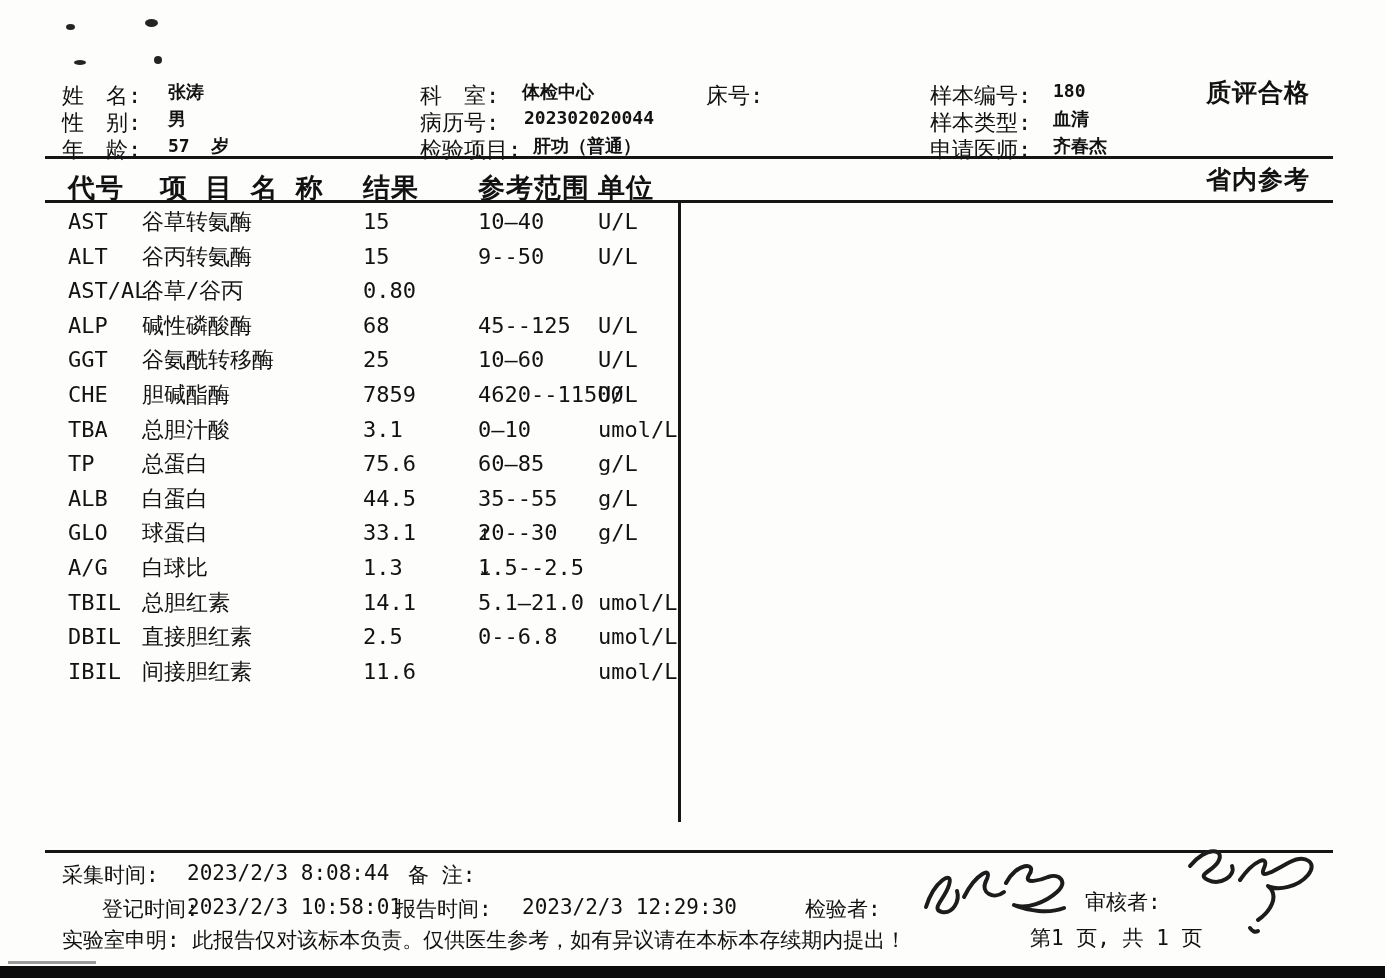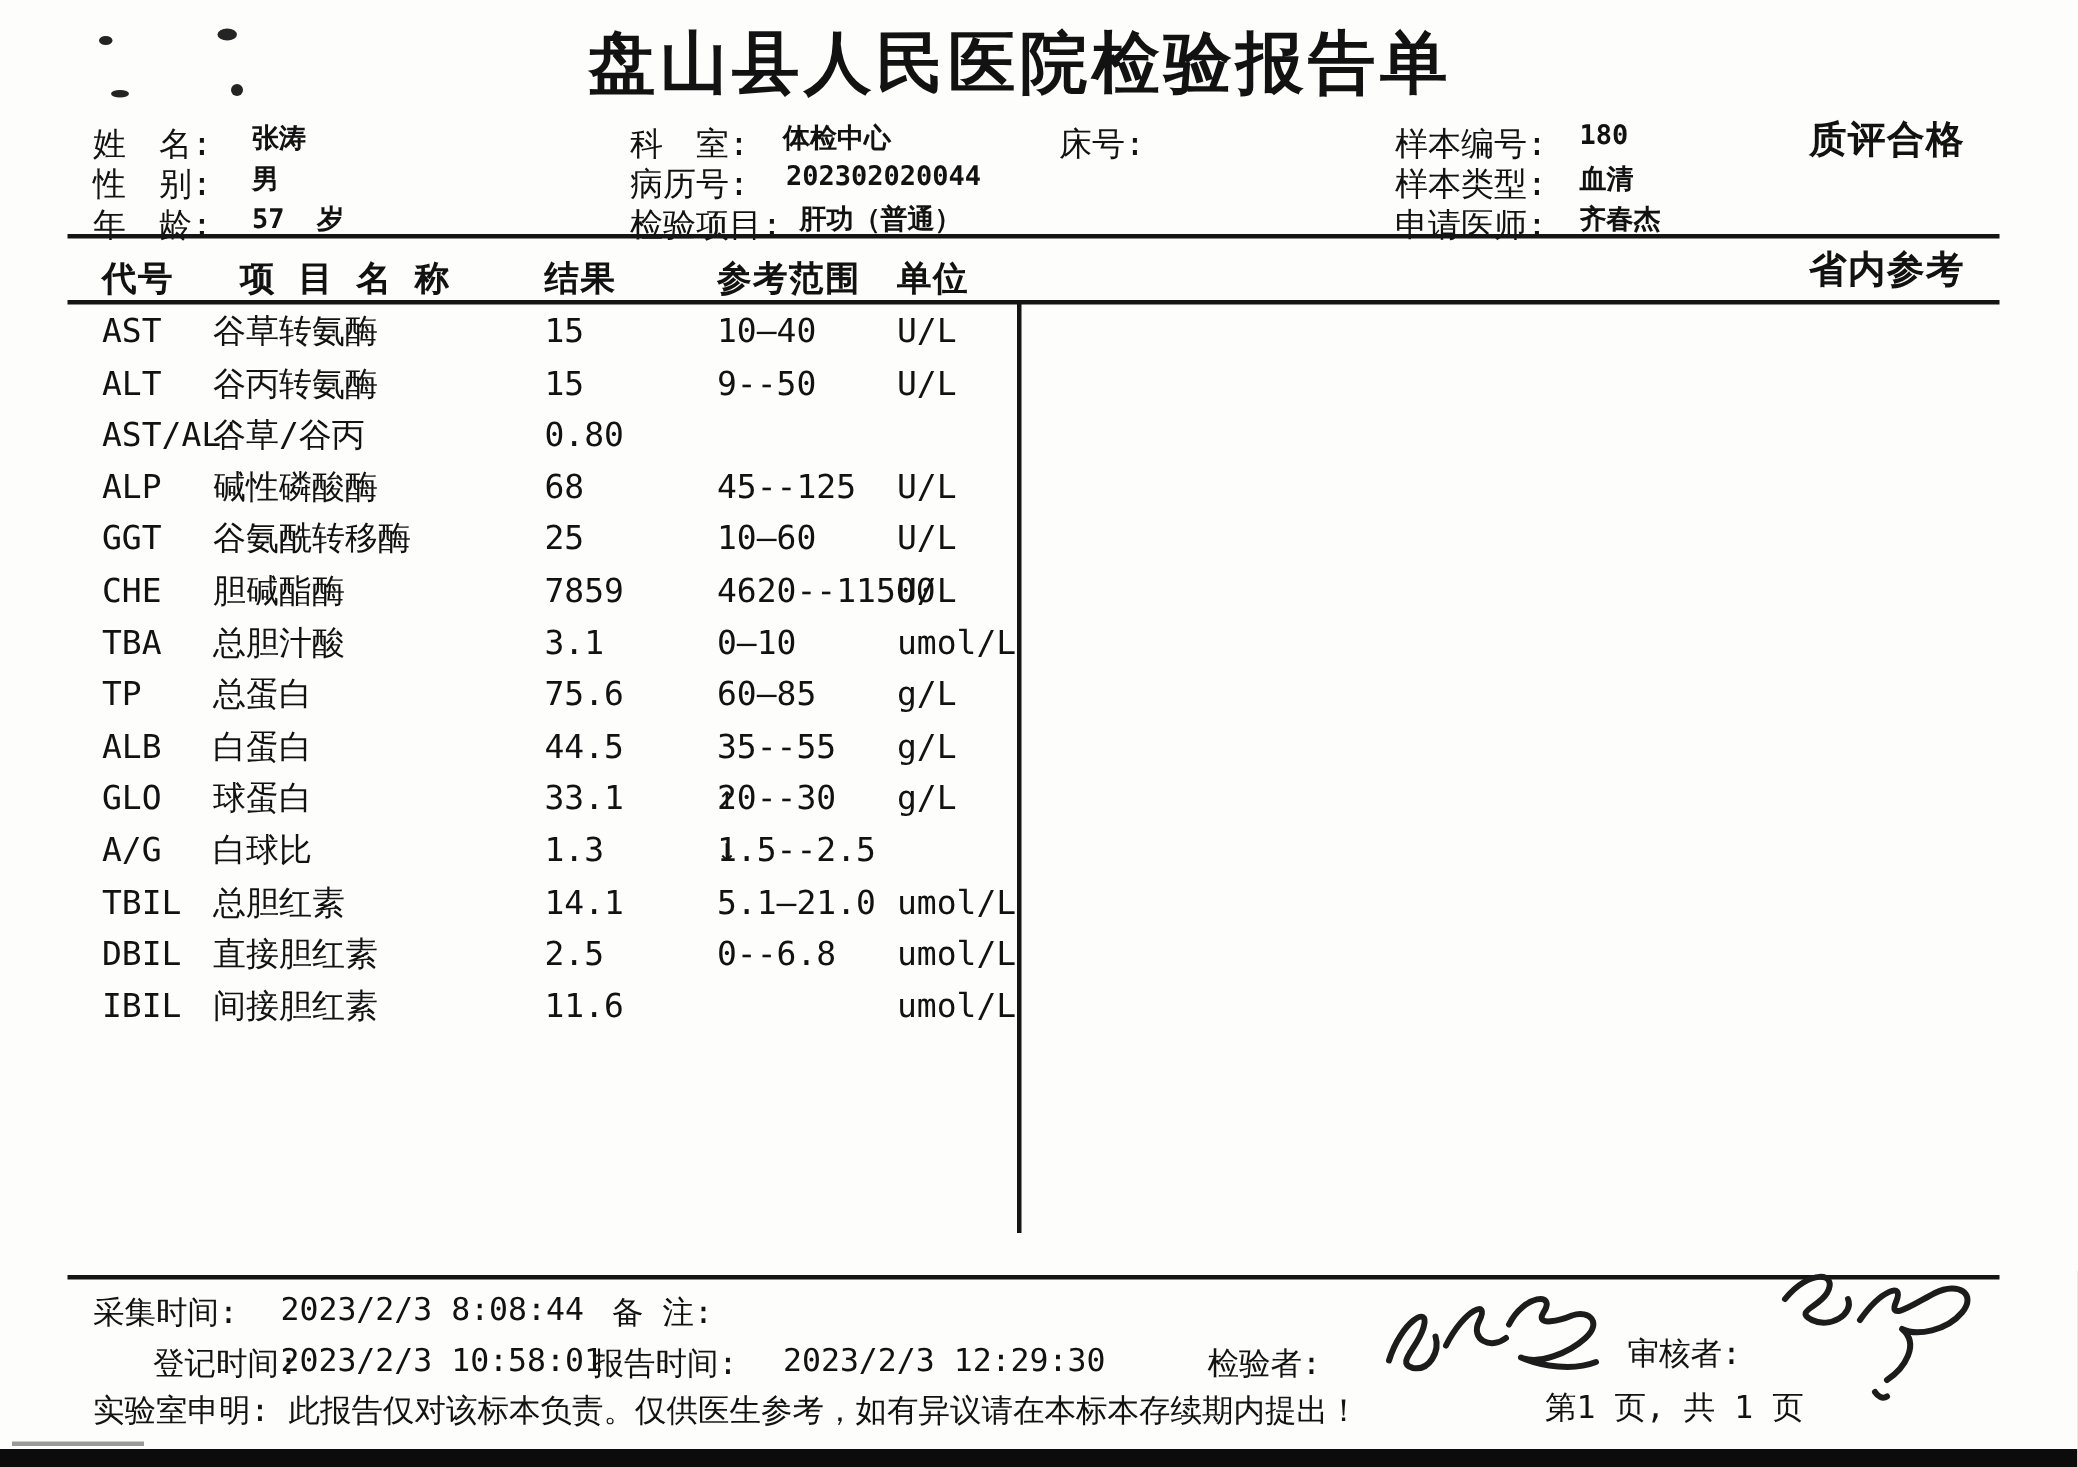--- a/index.html
+++ b/index.html
@@ -11,21 +11,21 @@
   .abs { position:absolute; white-space:pre; }
   .hr  { position:absolute; background:#151515; }
   .vr  { position:absolute; background:#151515; }
 
   .title { font-size:45px; font-weight:bold; letter-spacing:3px; }
   .stamp { font-size:25px; font-weight:bold; line-height:29px; letter-spacing:1px; }
 
   .plabel { font-size:22px; }
   .pvalue { font-size:18px; font-weight:bold; }
 
-  .thead  { font-size:23px; font-weight:bold; letter-spacing:1px; }
+  .thead  { font-size:27px; font-weight:bold; letter-spacing:1px; }
 
   .rows { position:absolute; left:0; top:205px; width:680px; }
   .trow { position:relative; height:34.6px; line-height:34.6px; font-size:22px; }
   .trow span { position:absolute; white-space:pre; }
   .c-code   { left:68px; }
   .c-name   { left:142px; }
   .c-result { left:363px; }
   .c-range  { left:478px; }
   .c-flag   { letter-spacing:1px; }
   .c-unit   { left:598px; }
@@ -42,21 +42,20 @@
 </head>
 <body>
 
 <div class="page">
 
   <div class="smudge" style="left:66px; top:24px; width:9px;  height:6px;"></div>
   <div class="smudge" style="left:145px; top:19px; width:13px; height:8px;"></div>
   <div class="smudge" style="left:74px; top:60px; width:12px; height:5px;"></div>
   <div class="smudge" style="left:154px; top:56px; width:8px;  height:8px;"></div>
 
-  <div class="abs title" style="left:392px; top:12px;">盘山县人民医院检验报告单</div>
   <div class="abs stamp" style="left:1206px; top:20px;">
     <div>质评合格</div>
     <div>省内参考</div>
   </div>
 
   <div class="abs plabel" style="left:62px;  top:81px;">姓　名:</div>
   <div class="abs pvalue" style="left:168px; top:80px;">张涛</div>
   <div class="abs plabel" style="left:62px;  top:108px;">性　别:</div>
   <div class="abs pvalue" style="left:168px; top:107px;">男</div>
   <div class="abs plabel" style="left:62px;  top:135px;">年　龄:</div>

